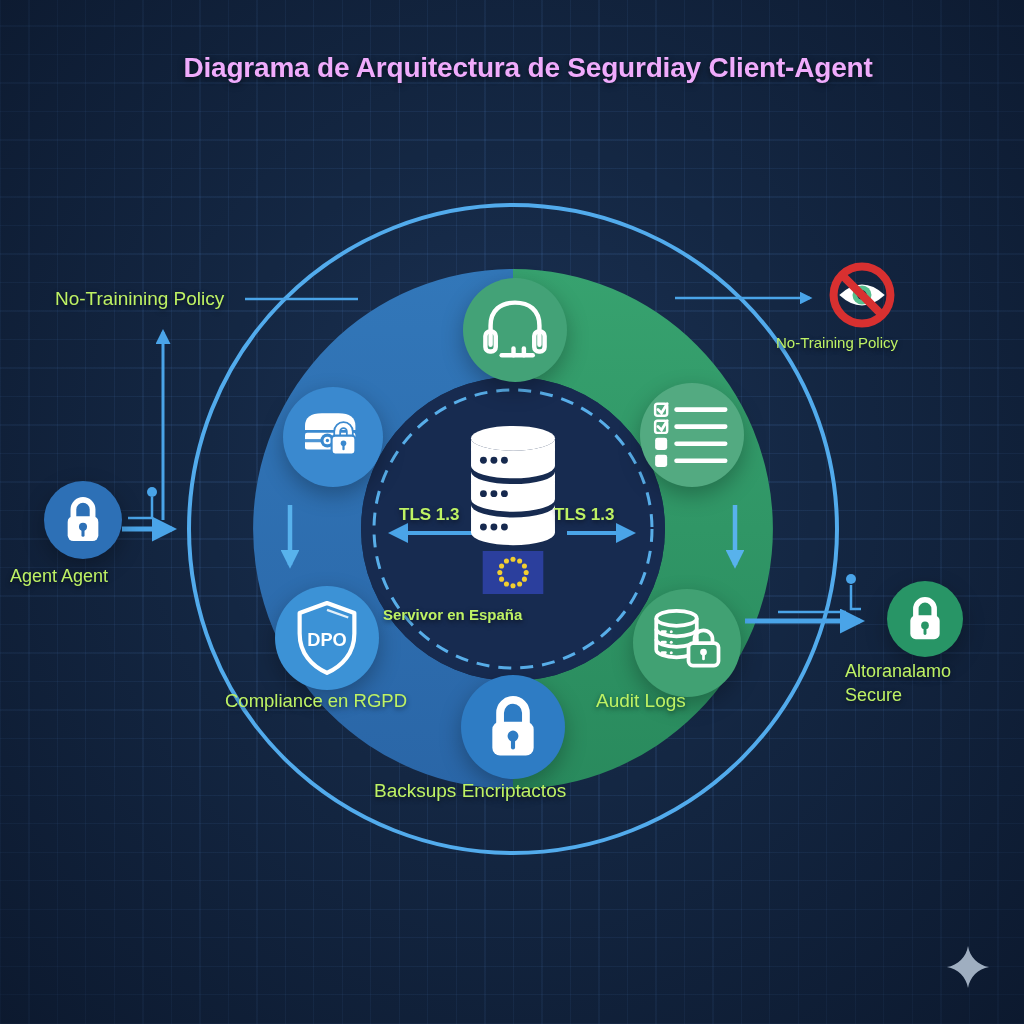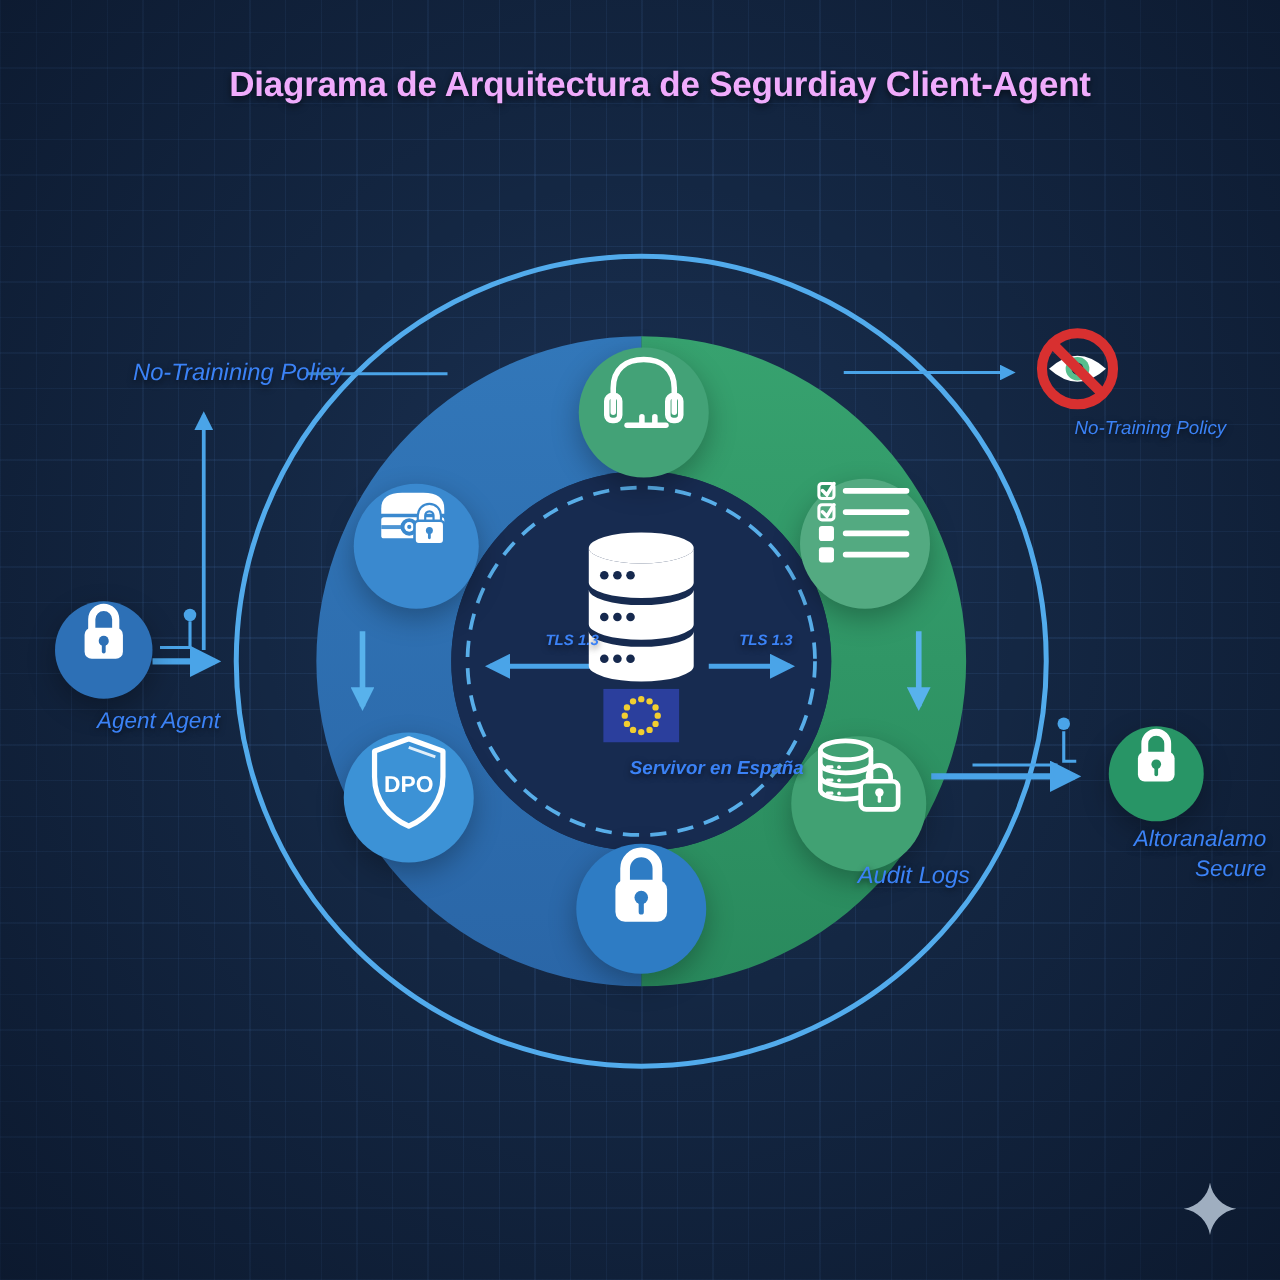--- a/index.html
+++ b/index.html
@@ -20,32 +20,32 @@
     background:radial-gradient(ellipse at 50% 46%, rgba(48,82,136,0.28) 0%, rgba(21,40,68,0) 42%, rgba(7,16,33,0.6) 100%);
   }
   .title{
     position:absolute;top:36px;left:0;width:100%;margin:16px;
     text-align:center;font-size:28px;font-weight:600;letter-spacing:-0.2px;
     color:#f0abfc;text-shadow:0 2px 6px rgba(0,0,0,0.6);
   }
   svg.diagram{position:absolute;left:0;top:0;}
   .node{
     position:absolute;border-radius:50%;
-    display:flex;justify-content:center;
+    display:flex;align-items:center;justify-content:center;
     box-shadow:0 8px 22px rgba(0,0,0,0.28);
   }
   .lbl{
-    position:absolute;text-align:right;
-    color:#3b82f6;text-shadow:0 2px 5px rgba(0,0,0,0.55);font-style:italic;
+    position:absolute;text-align:left;
+    color:#bef264;text-shadow:0 2px 5px rgba(0,0,0,0.55);
   }
   .lbl.s18{font-size:18px;}
   .lbl.s19{font-size:19px;}
   .abs{position:absolute;}
   .server-label{font-size:15px;font-weight:600;}
-  .tls{font-size:12px;font-weight:600;}
+  .tls{font-size:17px;font-weight:600;}
   .storage-lbl div{line-height:24px;font-size:18px;}
 </style>
 </head>
 <body>
 
 <div class="stage">
   <div class="grid-bg"></div>
   <div class="vignette"></div>
 
   <h1 class="title">Diagrama de Arquitectura de Segurdiay Client-Agent</h1>
@@ -242,20 +242,22 @@
     <path d="M14 38 Q38 16 62 38 Q38 60 14 38 Z" fill="#fff"></path>
     <circle cx="38" cy="38" r="10" fill="#57BE8D"></circle>
     <circle cx="38" cy="38" r="5" fill="#12263F"></circle>
     <circle cx="38" cy="38" r="30" fill="none" stroke="#D83030" stroke-width="8.5"></circle>
     <line x1="17" y1="17" x2="59" y2="59" stroke="#D83030" stroke-width="8.5" stroke-linecap="round"></line>
   </svg>
 
   <div class="lbl s19" style="left:55px;top:288px;width:220px;">No-Trainining Policy</div>
   <div class="lbl s18" style="left:776px;top:334px;width:205px;font-size:15px;">No-Training Policy</div>
   <div class="lbl s18" style="left:10px;top:566px;width:166px;">Agent Agent</div>
+  <div class="lbl s18" style="left:225px;top:690px;width:240px;font-size:18.5px;">Compliance en RGPD</div>
+  <div class="lbl s19" style="left:374px;top:780px;width:280px;">Backsups Encriptactos</div>
   <div class="lbl s19" style="left:596px;top:690px;width:180px;">Audit Logs</div>
   <div class="lbl storage-lbl" style="left:845px;top:659px;width:168px;">
     <div>Altoranalamo</div>
     <div>Secure</div>
   </div>
   <div class="lbl tls" style="left:399px;top:505px;width:80px;">TLS 1.3</div>
   <div class="lbl tls" style="left:554px;top:505px;width:80px;">TLS 1.3</div>
   <div class="lbl server-label" style="left:383px;top:606px;width:260px;">Servivor en España</div>
 
   <svg class="abs" style="left:945px;top:944px;" width="46" height="46" viewBox="0 0 48 48">

